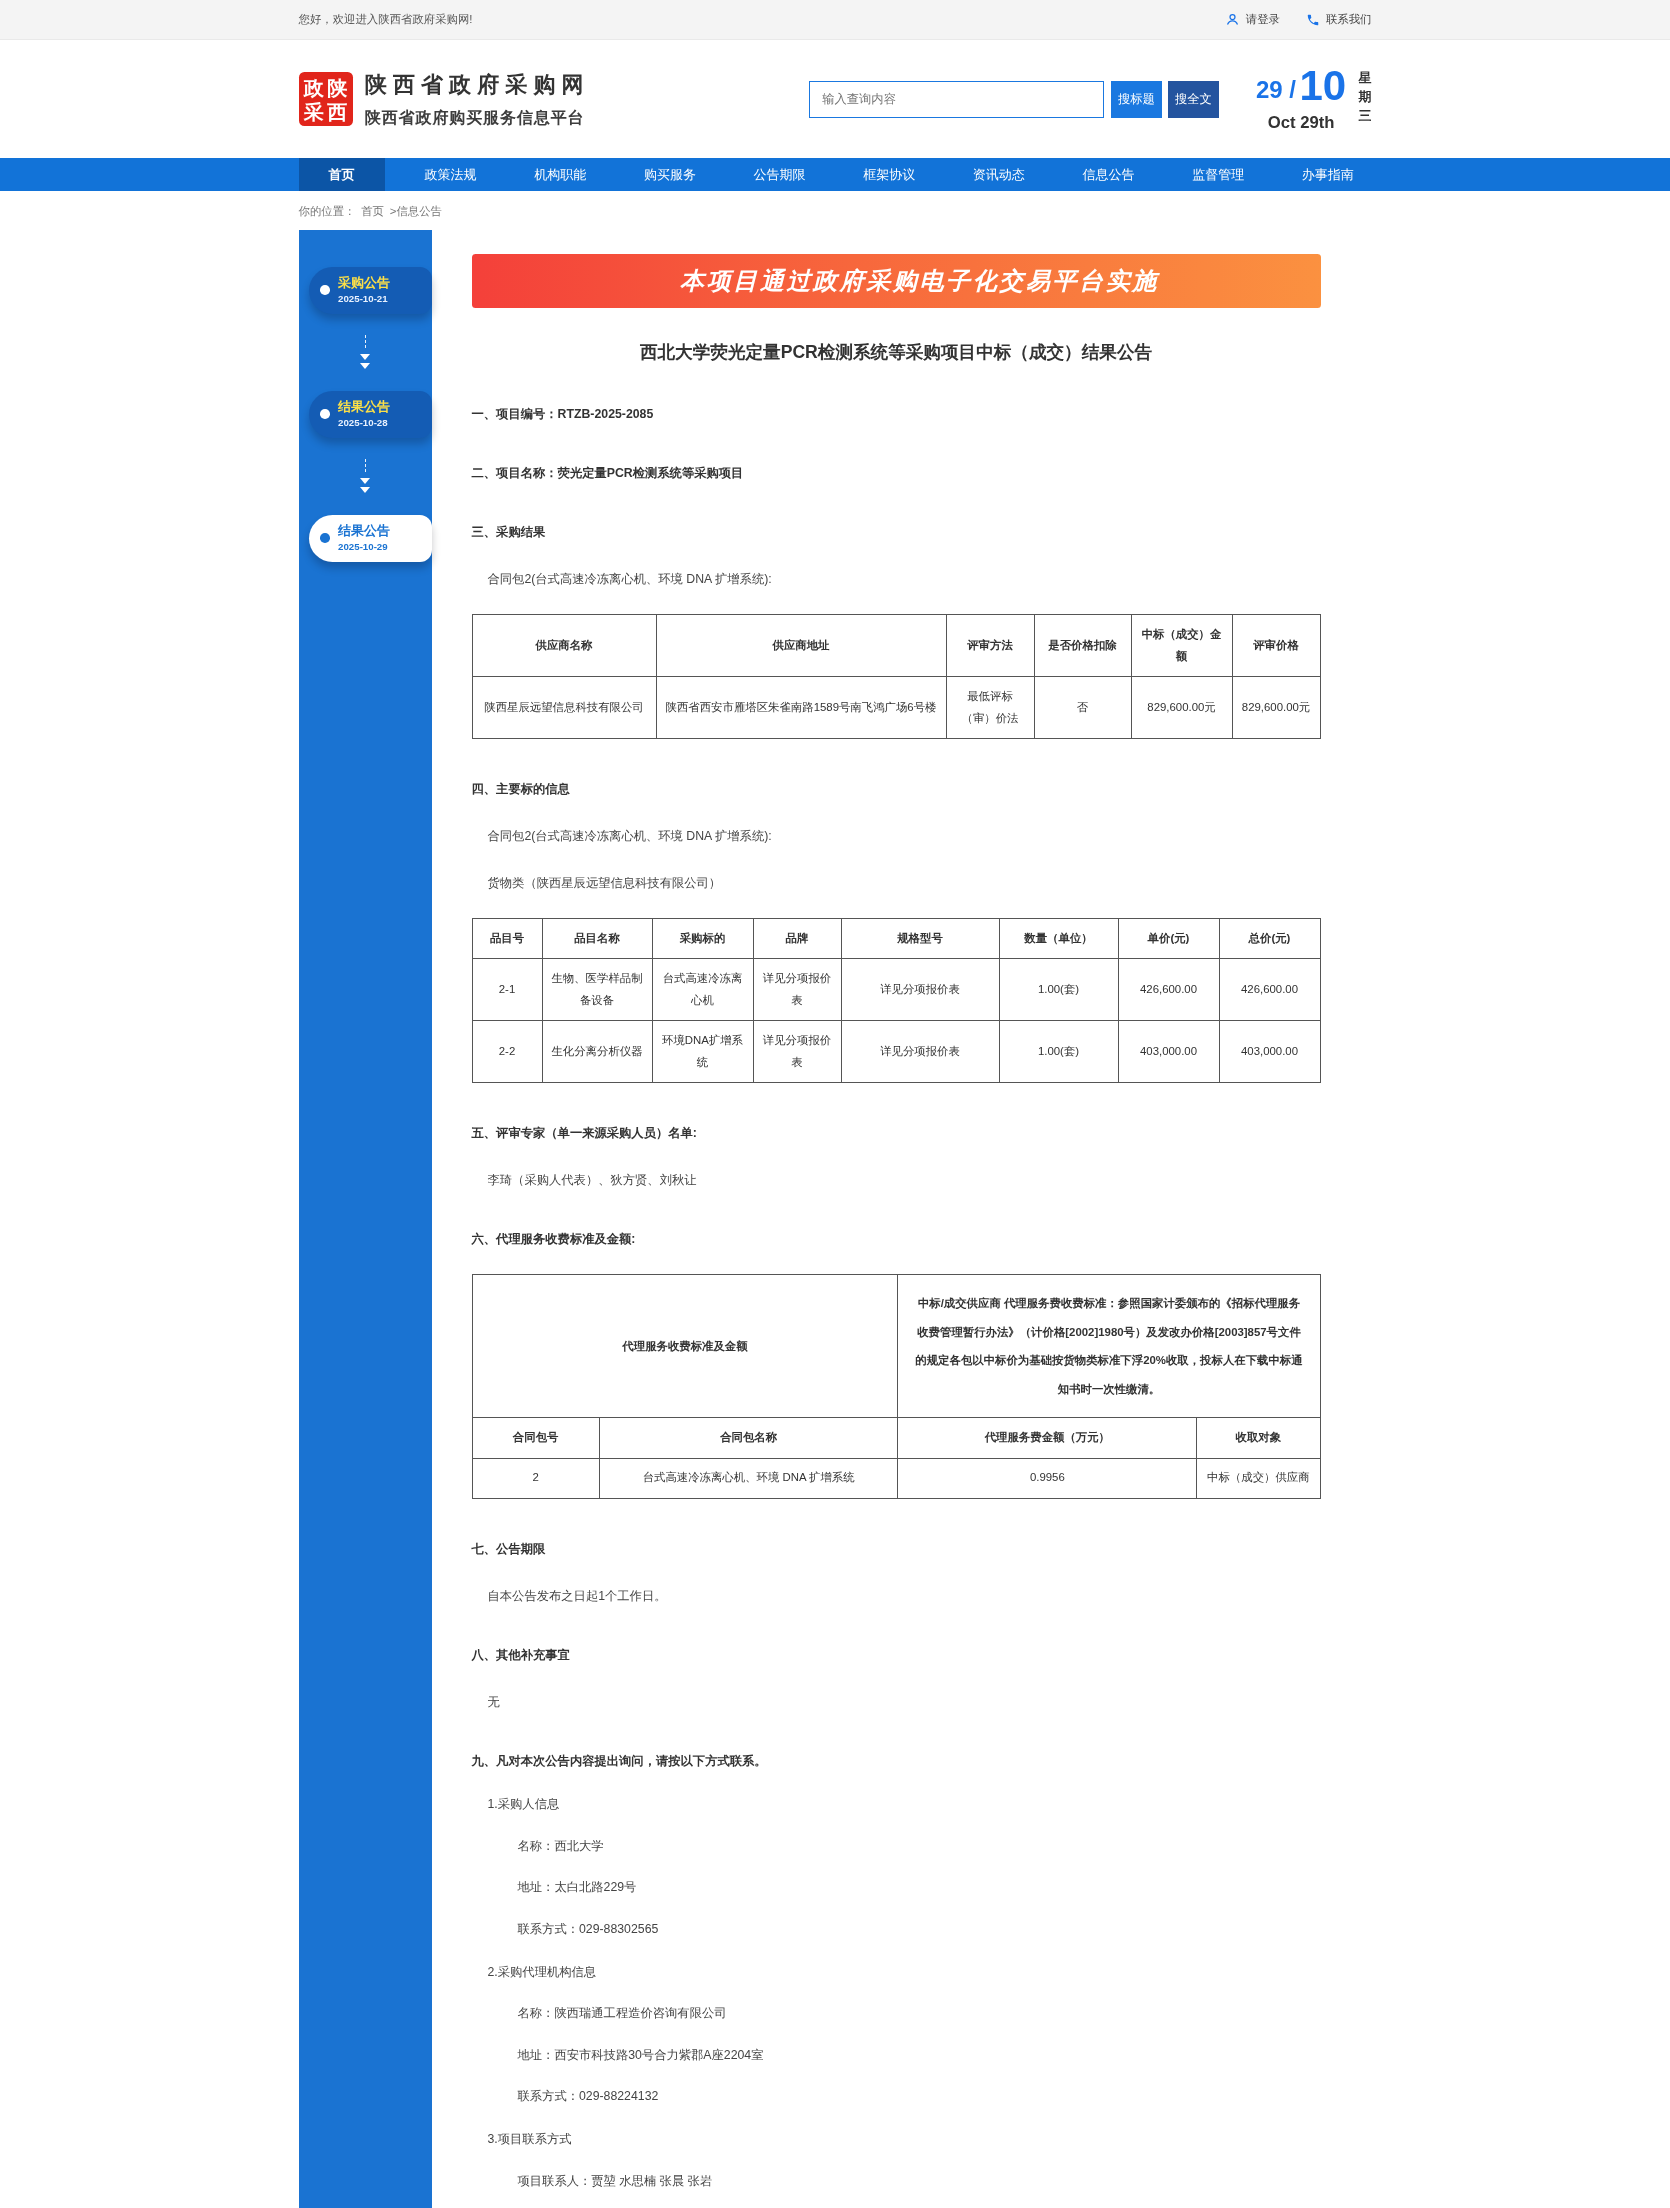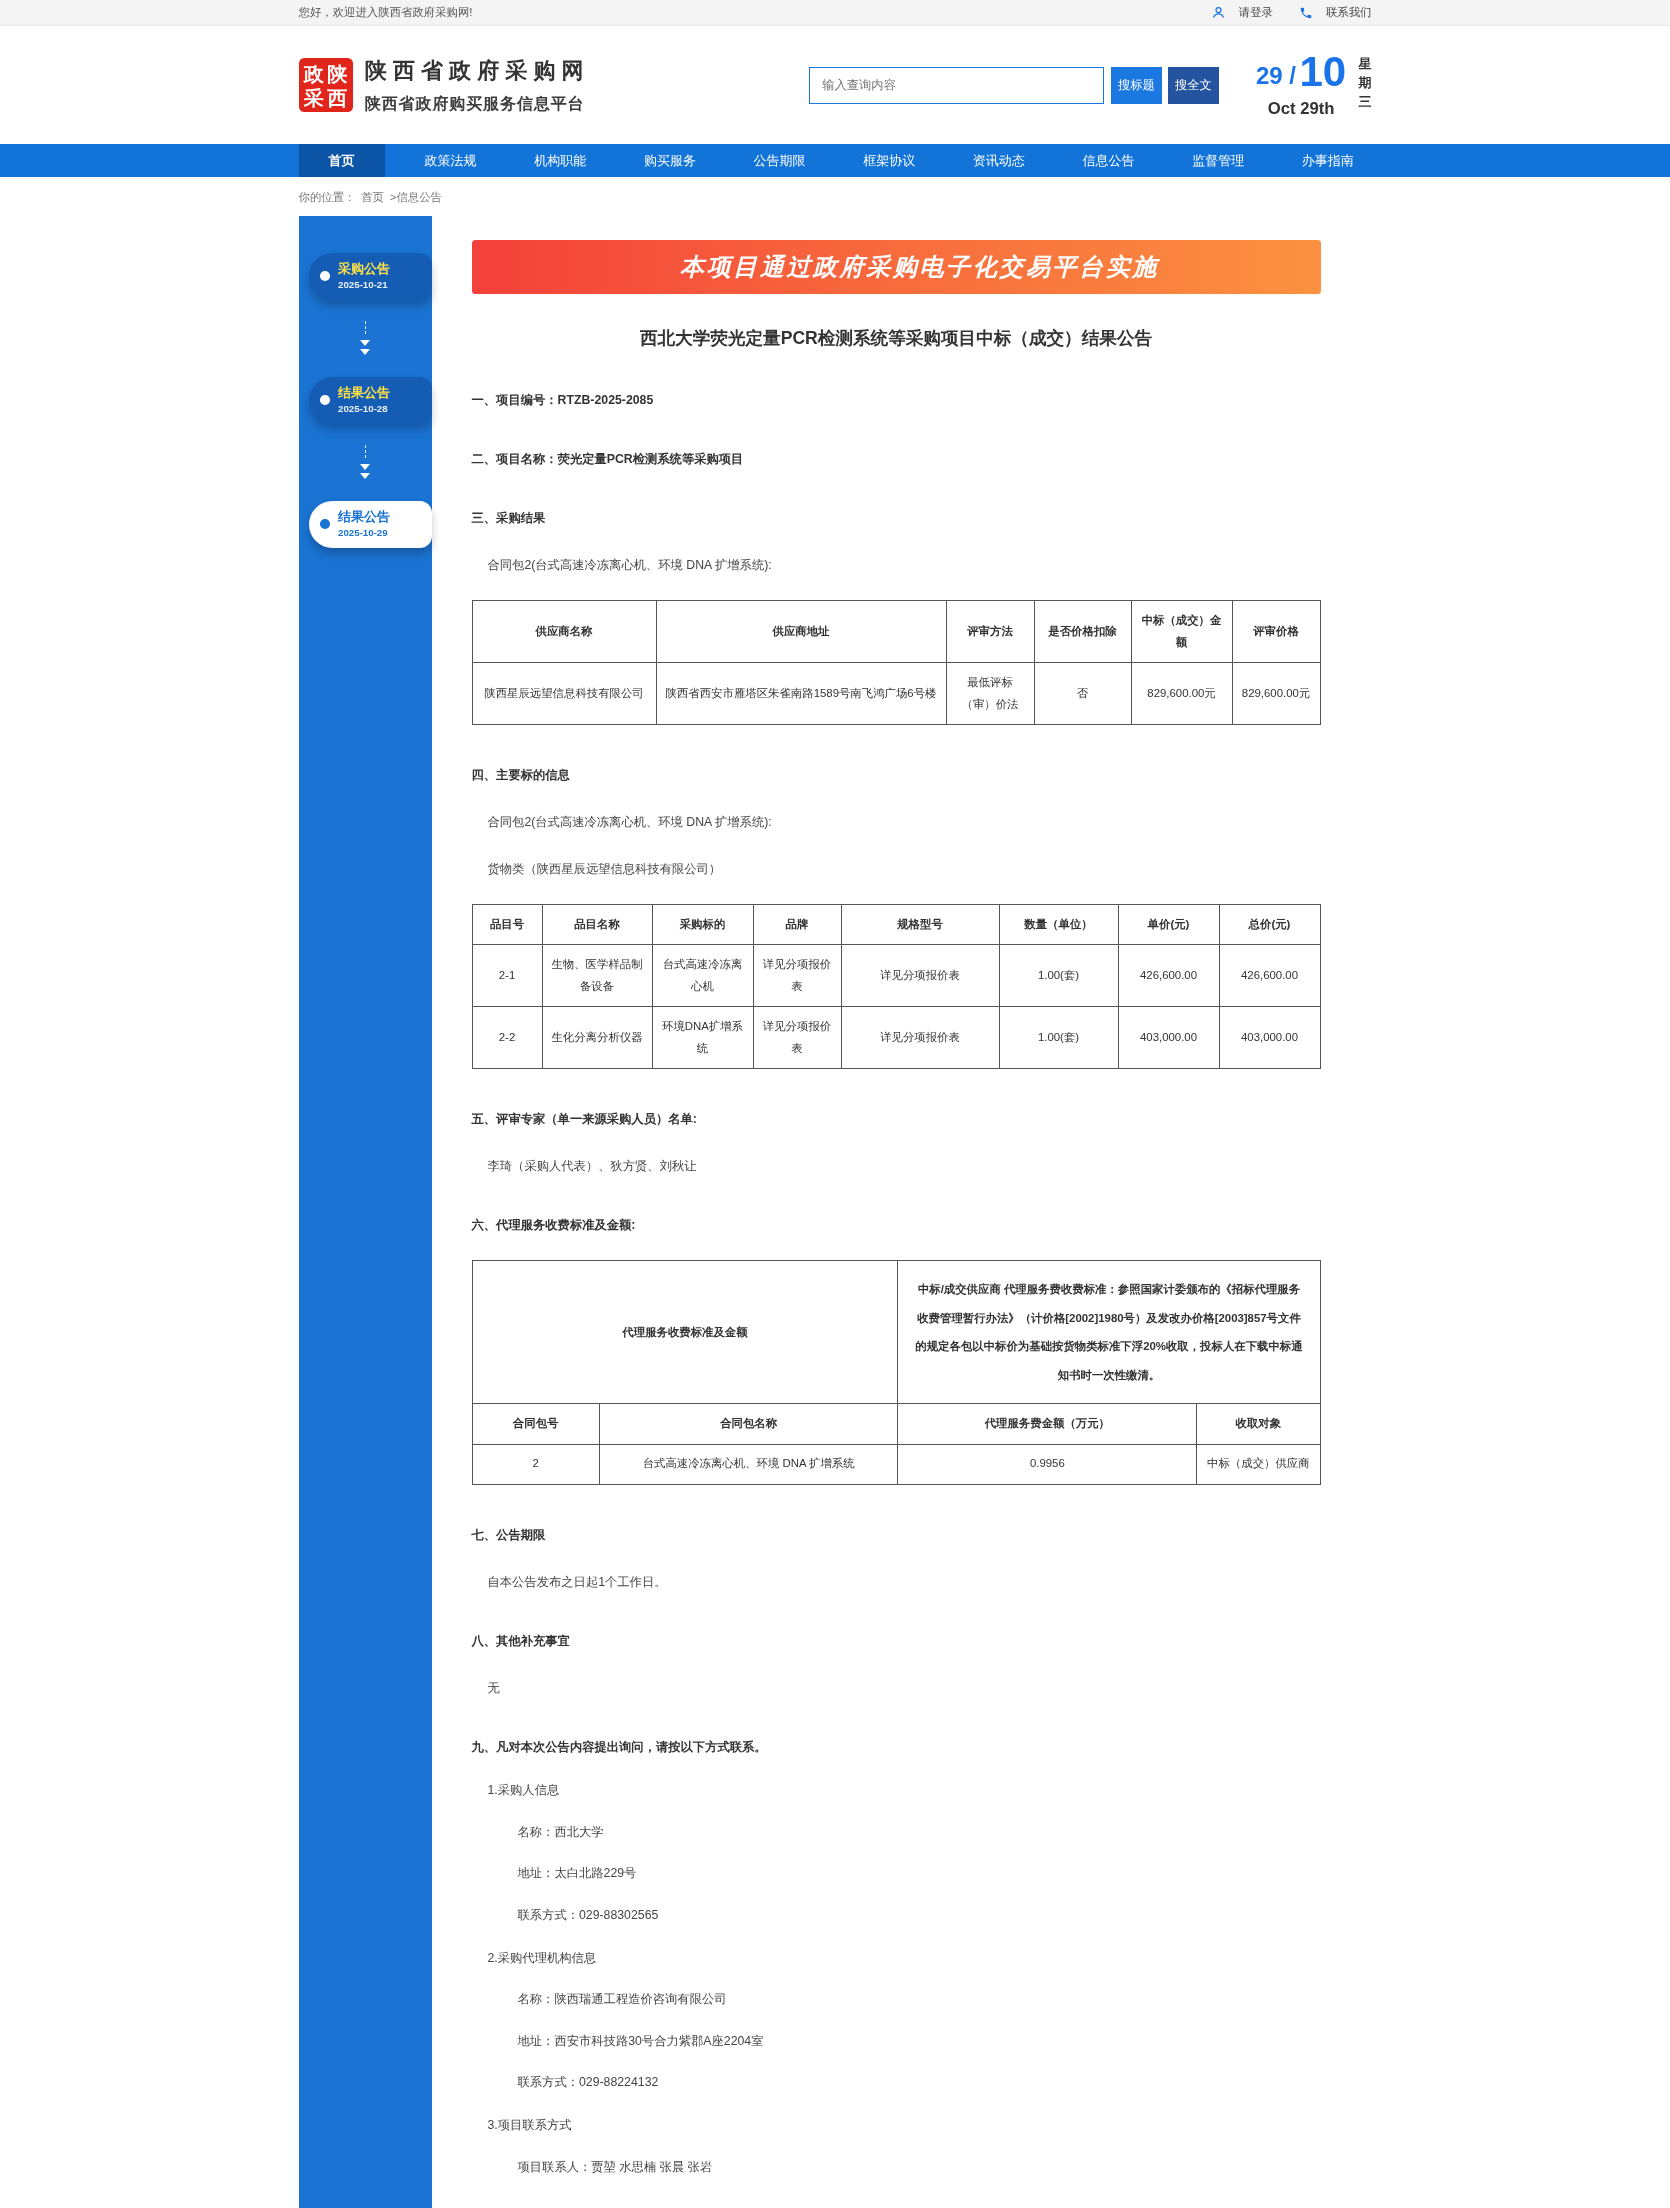--- a/index.html
+++ b/index.html
@@ -1,24 +1,24 @@
 <!DOCTYPE html>
 <html style="font-size:14px"><head>
 <meta charset="utf-8">
 <style>
   * { box-sizing: border-box; }
   body { margin:0; width:1670px; background:#fff; color:#333;
          font-family:"Liberation Sans","DejaVu Sans",sans-serif; }
   .container { width:1073px; margin:0 auto; }
 
   
-  .topbar { background:#f4f4f4; border-bottom:0.9px solid #e9e9e9; height:26px; font-size:11.4px; color:#555; }
+  .topbar { background:#f4f4f4; border-bottom:0.9px solid #e9e9e9; height:40px; font-size:11.4px; color:#555; }
   .topbar .container { display:flex; align-items:center; height:100%; }
   .topbar-right { margin-left:auto; display:flex; gap:26px; align-items:center; }
-  .toplink { display:flex; gap:13px; align-items:center; color:#444; cursor:pointer; }
+  .toplink { display:flex; gap:6px; align-items:center; color:#444; cursor:pointer; }
   .toplink svg { display:block; }
 
   
   .header .container { height:118px; display:flex; align-items:center; }
   .logo { width:54px; height:54px; background:#e1251b; border-radius:5.3px; display:grid;
           grid-template-columns:1fr 1fr; padding:3.5px; flex:none; }
   .logo span { color:#fff; font-weight:bold; font-size:20px; line-height:24px; text-align:center; }
   .brand { margin-left:12.3px;font-family:Liberation Serif, serif; }
   .brand-title { font-size:22px; font-weight:bold; letter-spacing:6.1px; color:#333; }
   .brand-sub { font-size:16px; font-weight:bold; color:#3d3d3d; margin-top:8px; letter-spacing:0.9px; }

